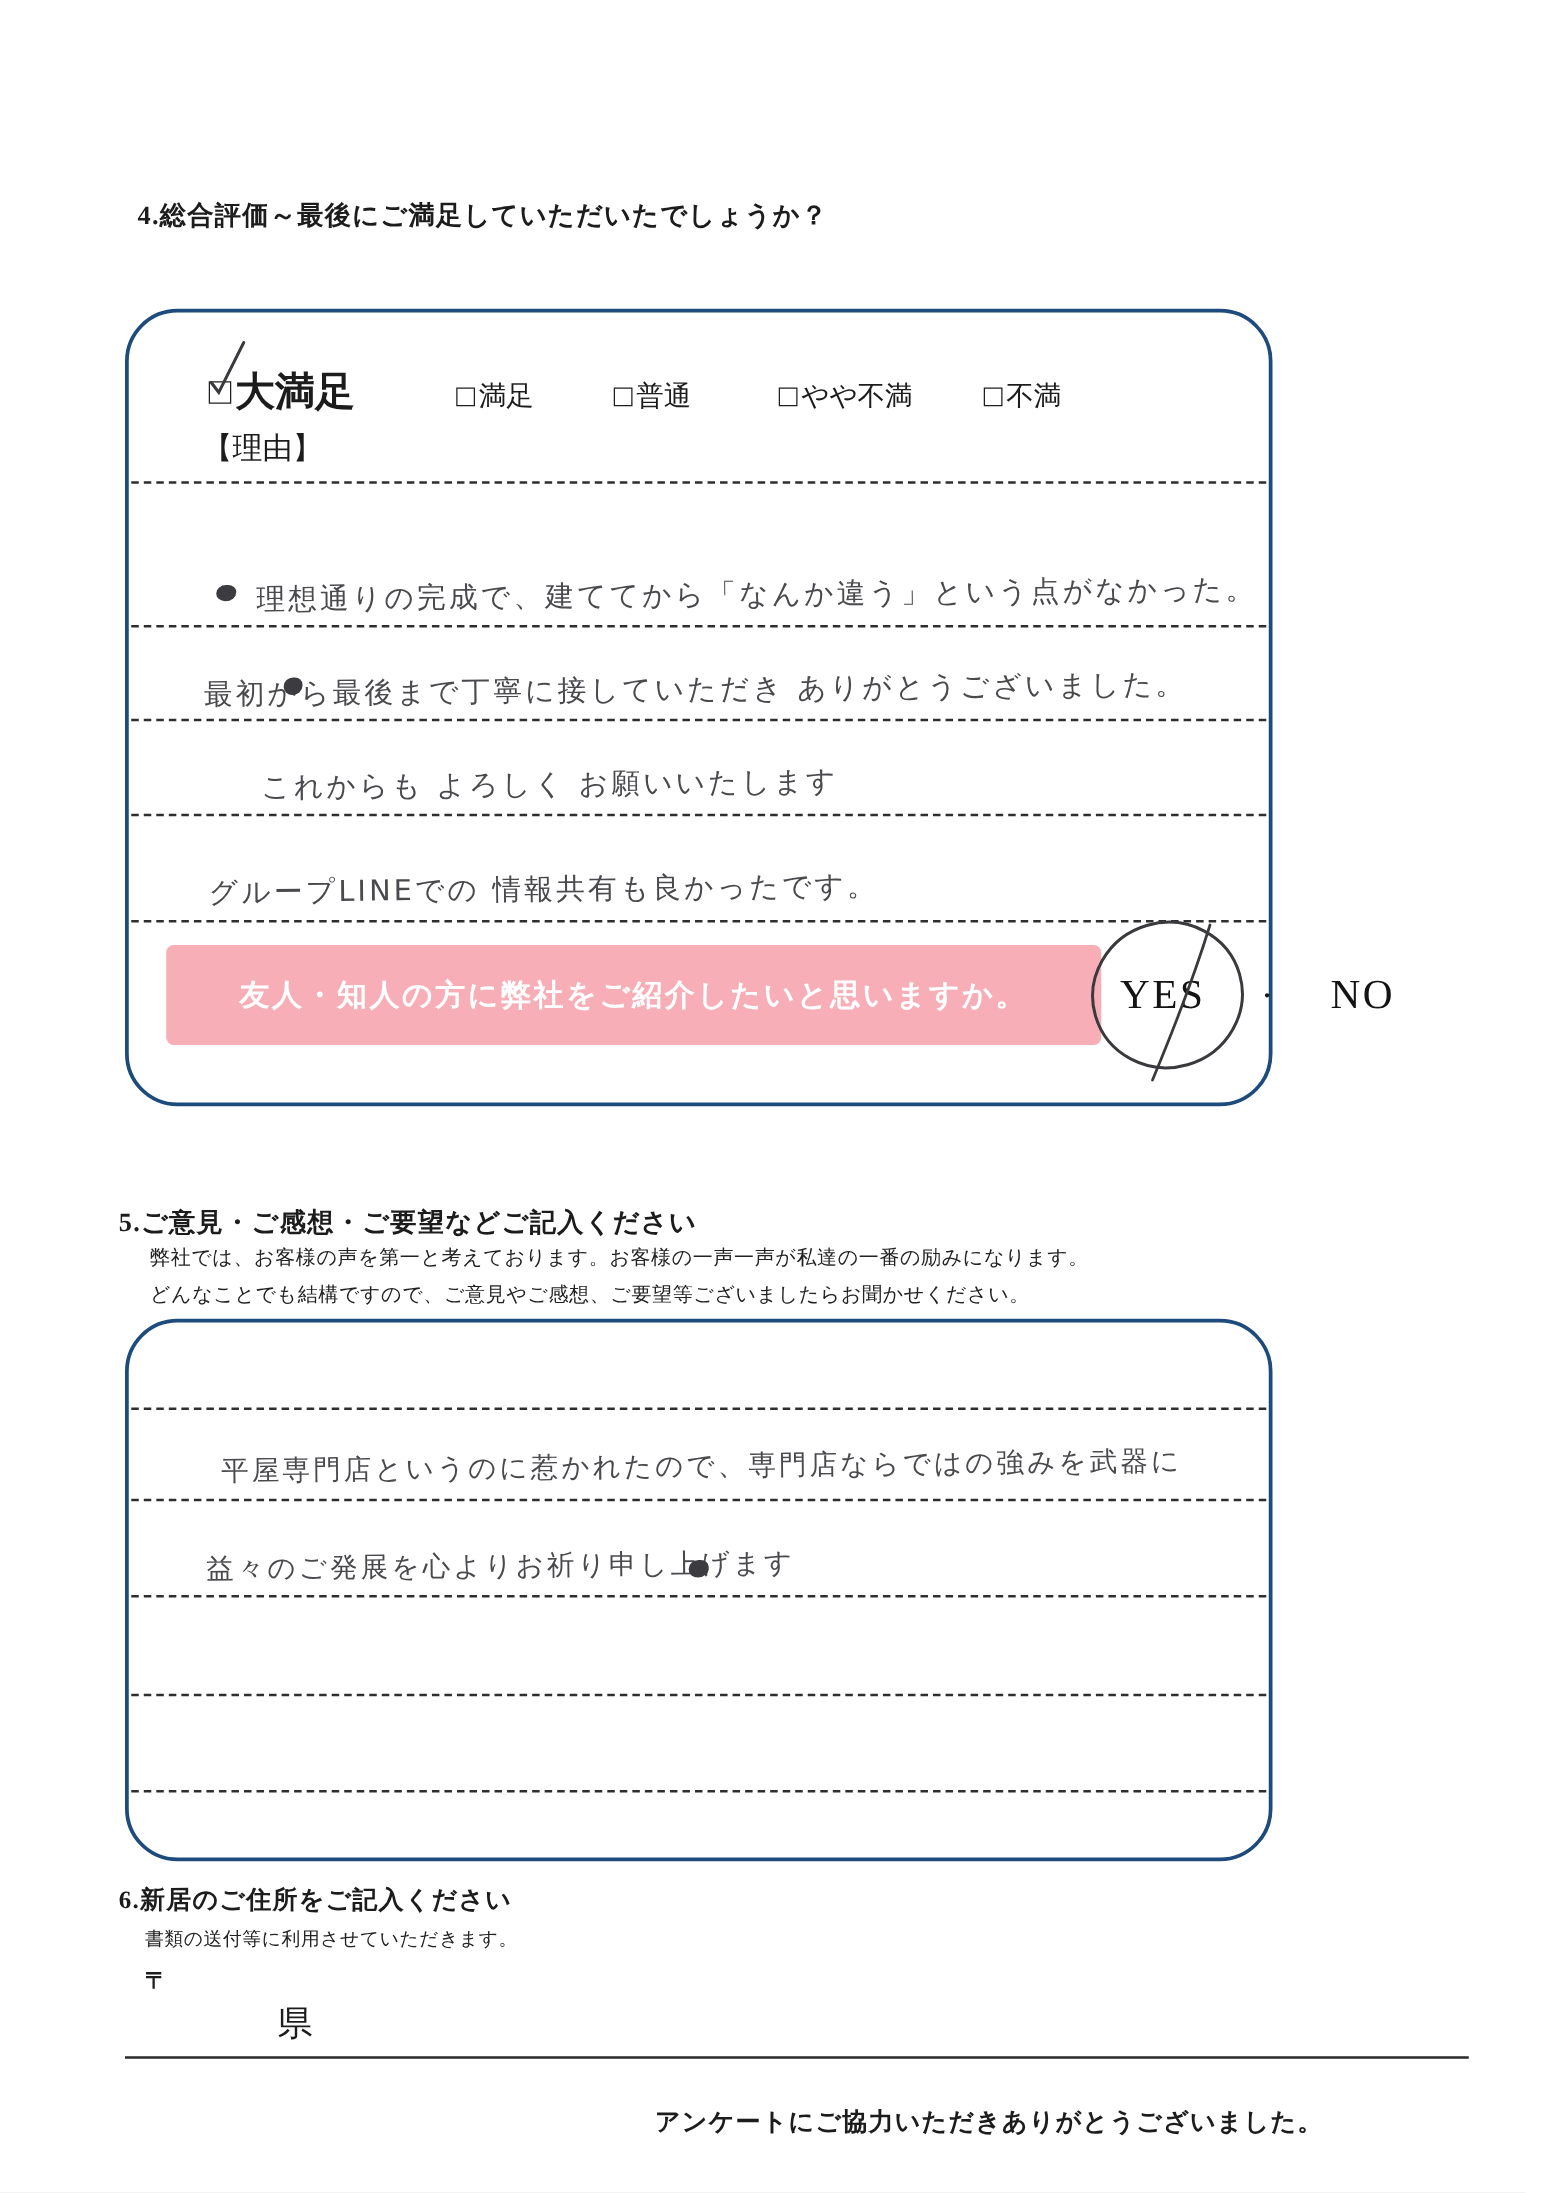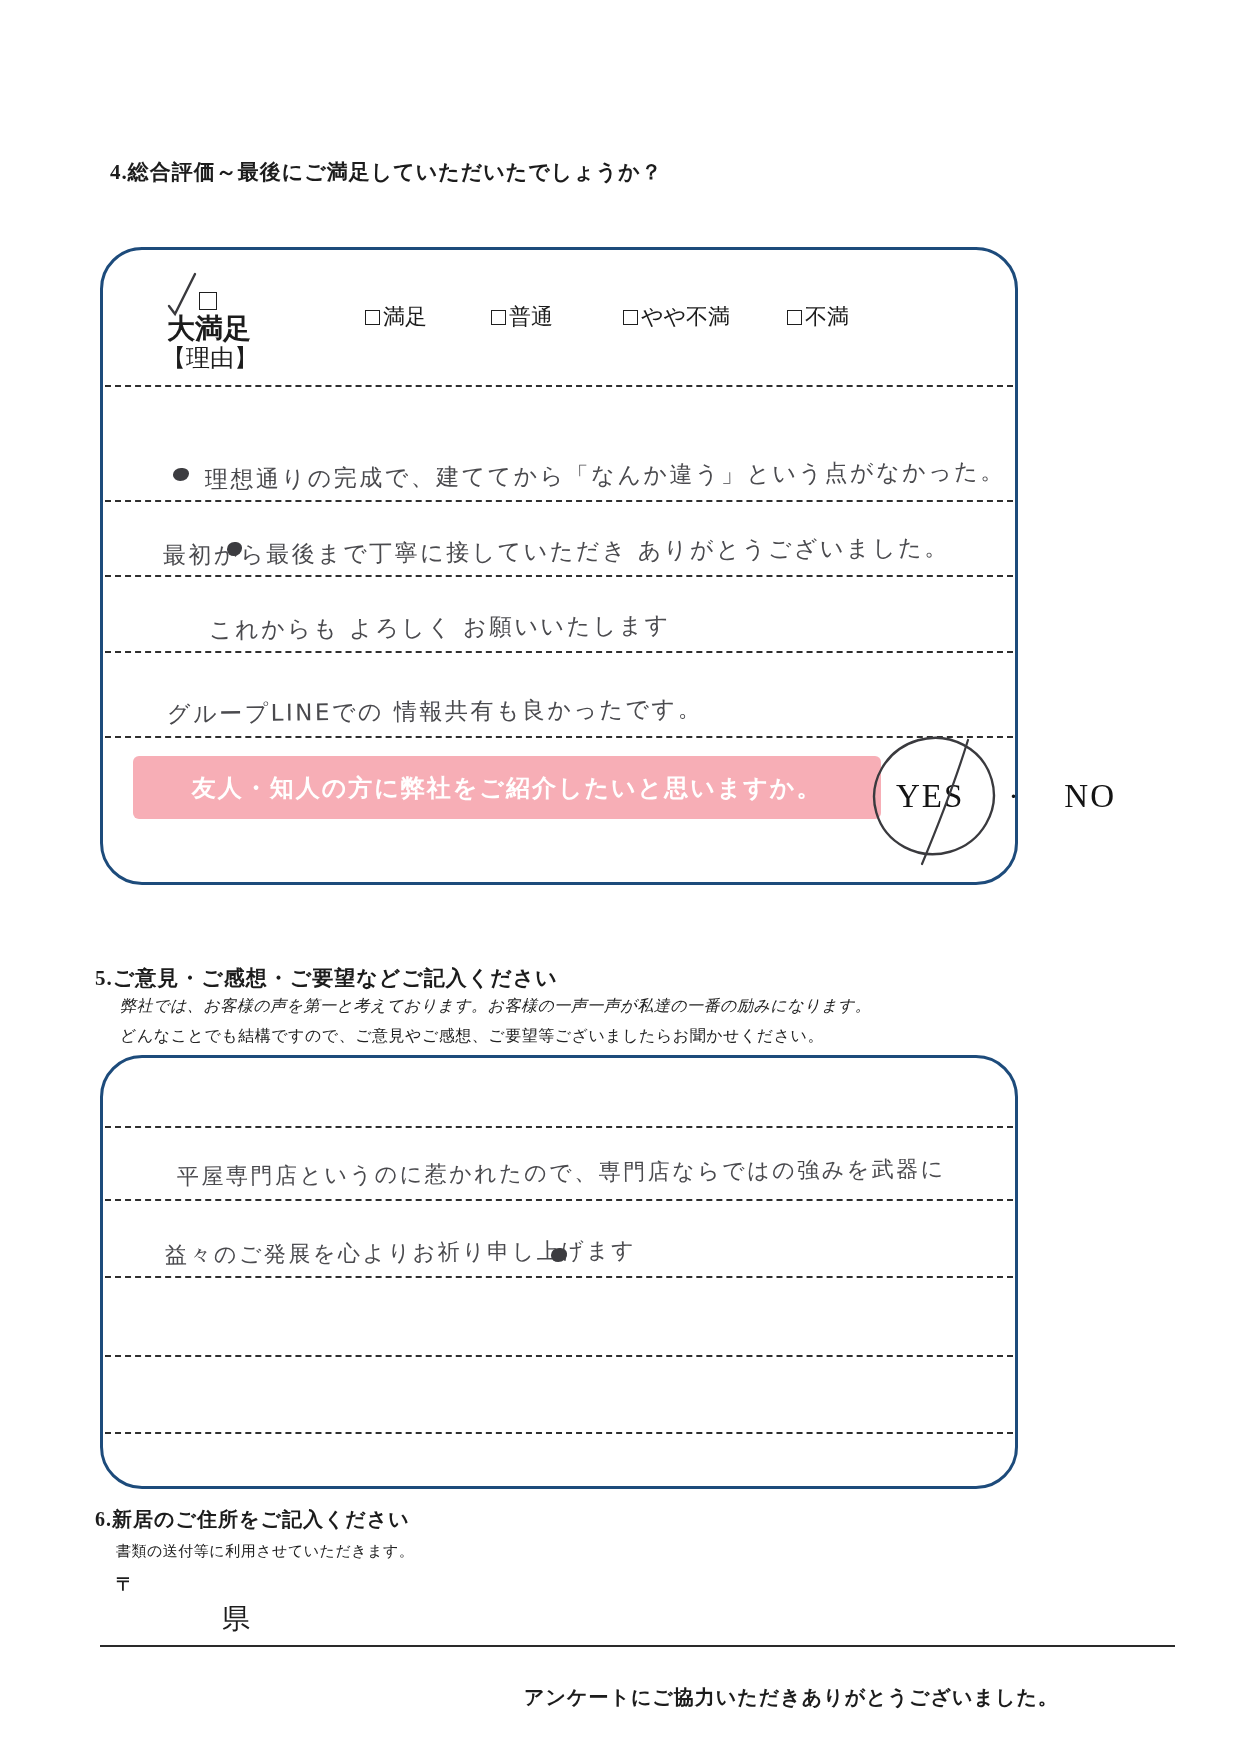--- a/index.html
+++ b/index.html
@@ -24,37 +24,37 @@
   .dotted-line {
     position:absolute; left:2px; right:2px; height:0;
     border-bottom:2px dashed #2e2e2e;
   }
 
   .option { position:absolute; display:flex; align-items:center; white-space:nowrap; }
   .option .cbx {
     display:inline-block; width:15px; height:15px; border:1.6px solid #1f1f1f;
     margin-right:3px; background:#fff; flex:0 0 auto;
   }
-  .option.big { font-size:28px; font-weight:bold;flex-direction:column; }
+  .option.big { font-size:32px; font-weight:bold; }
   .option.big .cbx { width:18px; height:18px; }
   .option.small { font-size:22px; }
 
   .handwriting {
     position:absolute; white-space:nowrap;
     font-family:"DejaVu Sans",sans-serif; color:#4a4a4e;
     font-size:23px; letter-spacing:2.5px; transform:rotate(-0.6deg);
   }
   .handwriting.c2 { font-size:22px; }
 
   .ink-blot {
     position:absolute; background:#3c3c40; border-radius:50% 40% 55% 45%;
   }
 
   .referral-banner {
-    position:absolute; left:30px; top:506px; width:748px; height:63px;
+    position:absolute; left:30px; top:506px; width:748px; height:80px;
     background:#f7aeb6; border-radius:6px;
     display:flex; align-items:center; justify-content:center;
   }
   .referral-banner span {
     color:#ffffff; font-size:24px; font-weight:bold; letter-spacing:2px;
   }
   .yesno {
     position:absolute; left:888px; top:778px; display:flex; align-items:center;
     font-size:33px; letter-spacing:2px; color:#141414;gap:24px;
   }
@@ -129,21 +129,21 @@
     <span class="word">YES</span>
     <span class="sep">・</span>
     <span class="word">NO</span>
   </div>
   <svg class="abs" style="left:856px; top:722px;" width="160" height="150">
     <ellipse cx="78" cy="74" rx="60" ry="58" fill="none" stroke="#3a3a3e" stroke-width="2.4" transform="rotate(-16 78 74)"></ellipse>
     <path d="M 112 18 Q 96 70 66 142" fill="none" stroke="#3a3a3e" stroke-width="2.2" stroke-linecap="round"></path>
   </svg>
 
   <div class="abs q-heading" style="left:95px; top:944px;margin-top:20px;">5.ご意見・ご感想・ご要望などご記入ください</div>
-  <div class="abs sub-note" style="left:120px; top:996px;font-style:italic;">弊社では、お客様の声を第一と考えております。お客様の一声一声が私達の一番の励みになります。</div>
+  <div class="abs sub-note" style="left:120px; top:996px;">弊社では、お客様の声を第一と考えております。お客様の一声一声が私達の一番の励みになります。</div>
   <div class="abs sub-note" style="left:120px; top:1026px;">どんなことでも結構ですので、ご意見やご感想、ご要望等ございましたらお聞かせください。</div>
 
   <div class="survey-box" id="box2">
     <div class="dotted-line" style="top:68px;"></div>
     <div class="dotted-line" style="top:141px;"></div>
     <div class="dotted-line" style="top:218px;"></div>
     <div class="dotted-line" style="top:297px;"></div>
     <div class="dotted-line" style="top:374px;"></div>
 
     <div class="handwriting c2" style="left:74px; top:100px;">平屋専門店というのに惹かれたので、専門店ならではの強みを武器に</div>

